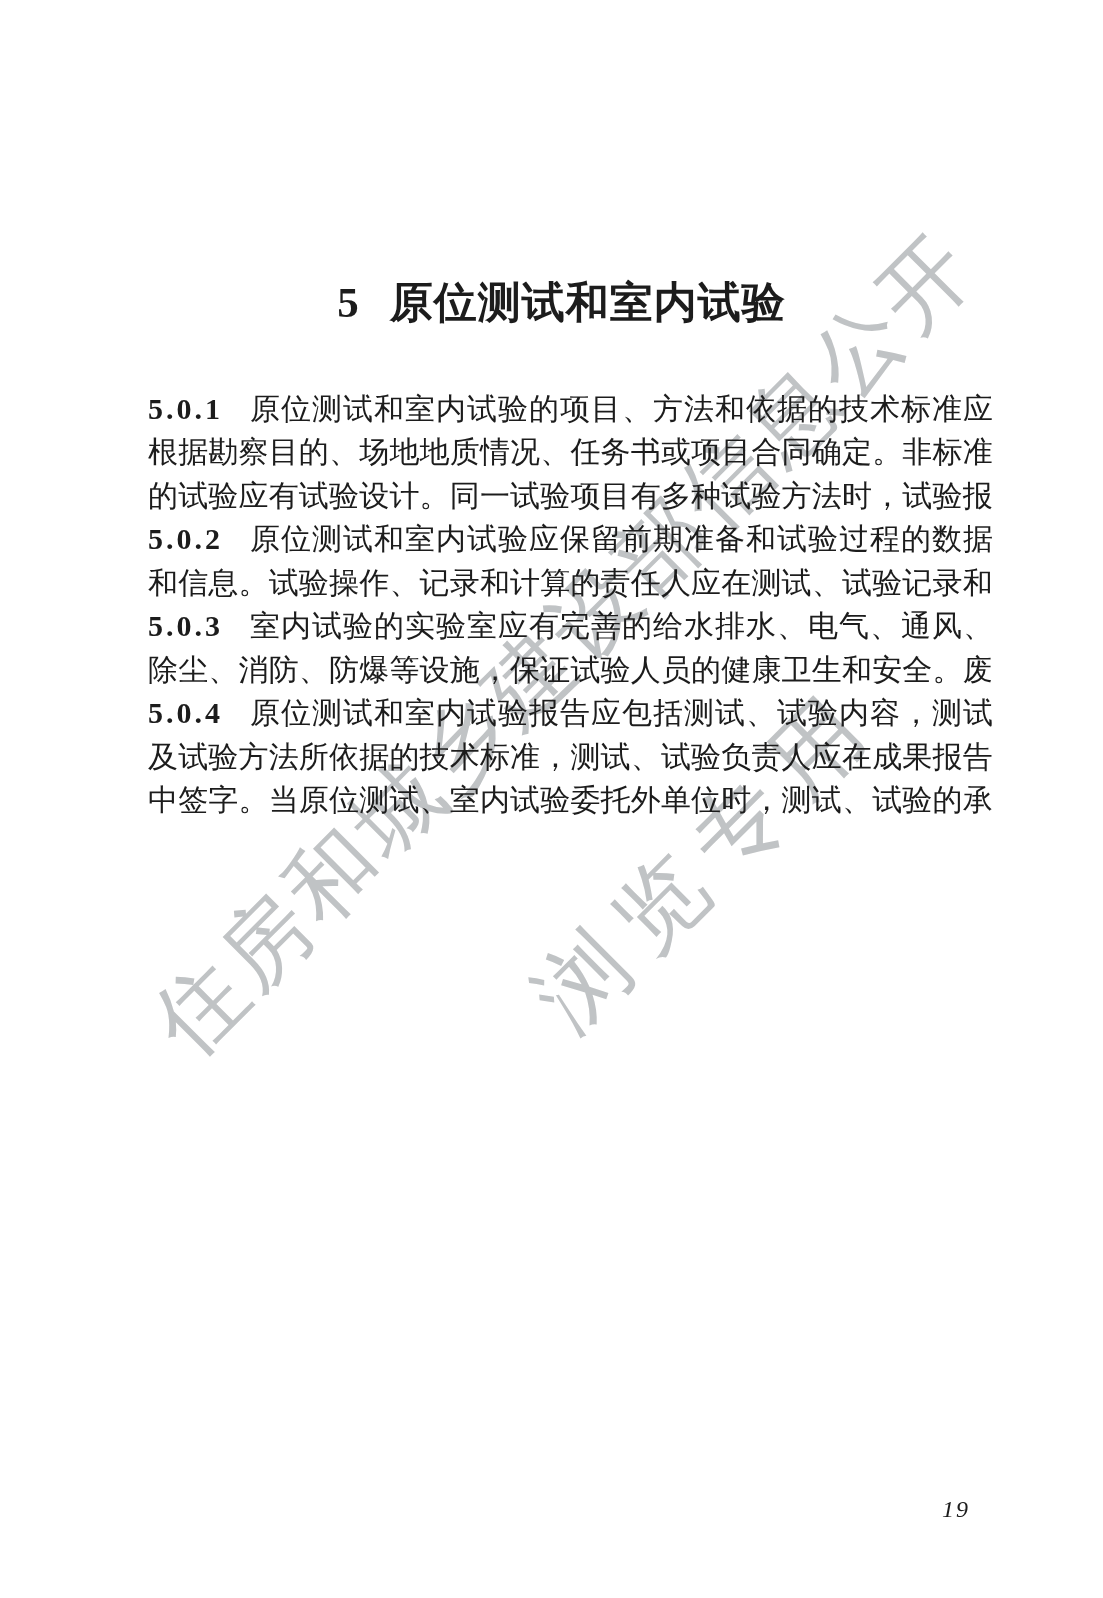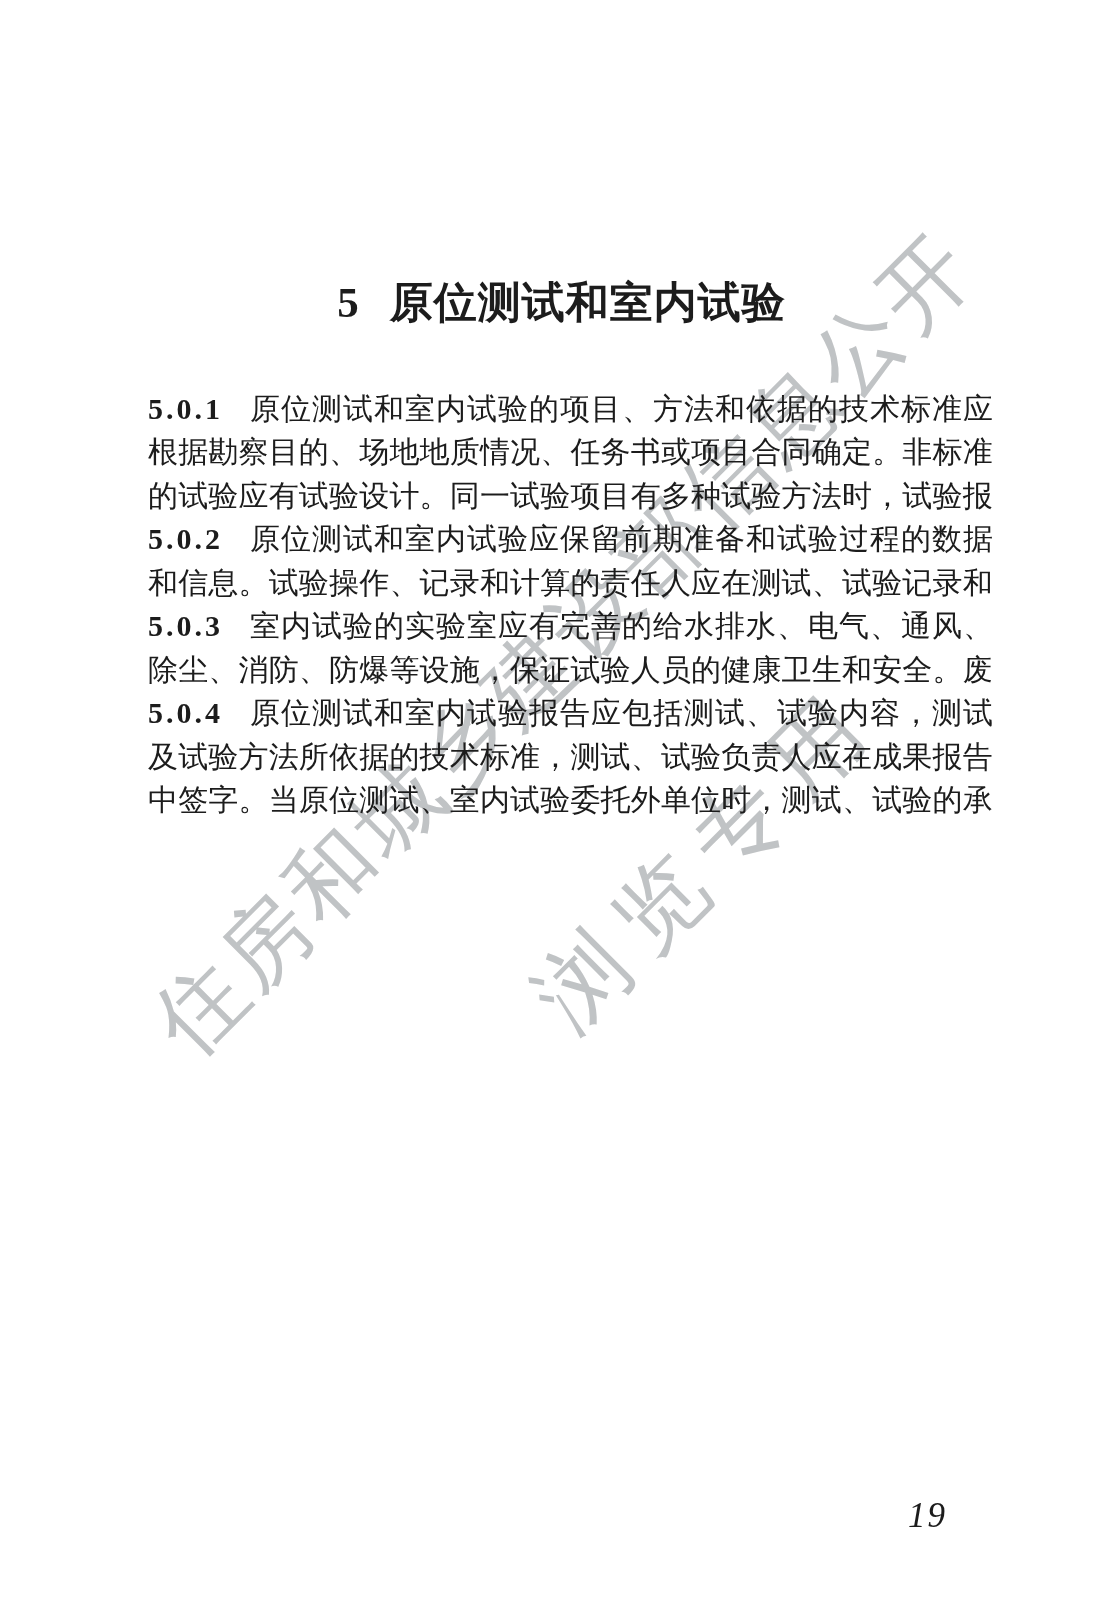--- a/index.html
+++ b/index.html
@@ -75,22 +75,22 @@
   .secnum{
     font-weight:bold;
     letter-spacing:3px;
     margin-right:26px;
     white-space:nowrap;
   }
   .chars{display:contents;}
   
   #pagenum{
     position:absolute;
-    right:156px;top:1496px;
-    font-size:35px;
+    right:133px;top:1496px;
+    font-size:24px;
     font-style:italic;
     z-index:2;
     letter-spacing:2px;
   }
 </style>
 </head>
 <body>
 
 <div id="page">
 

